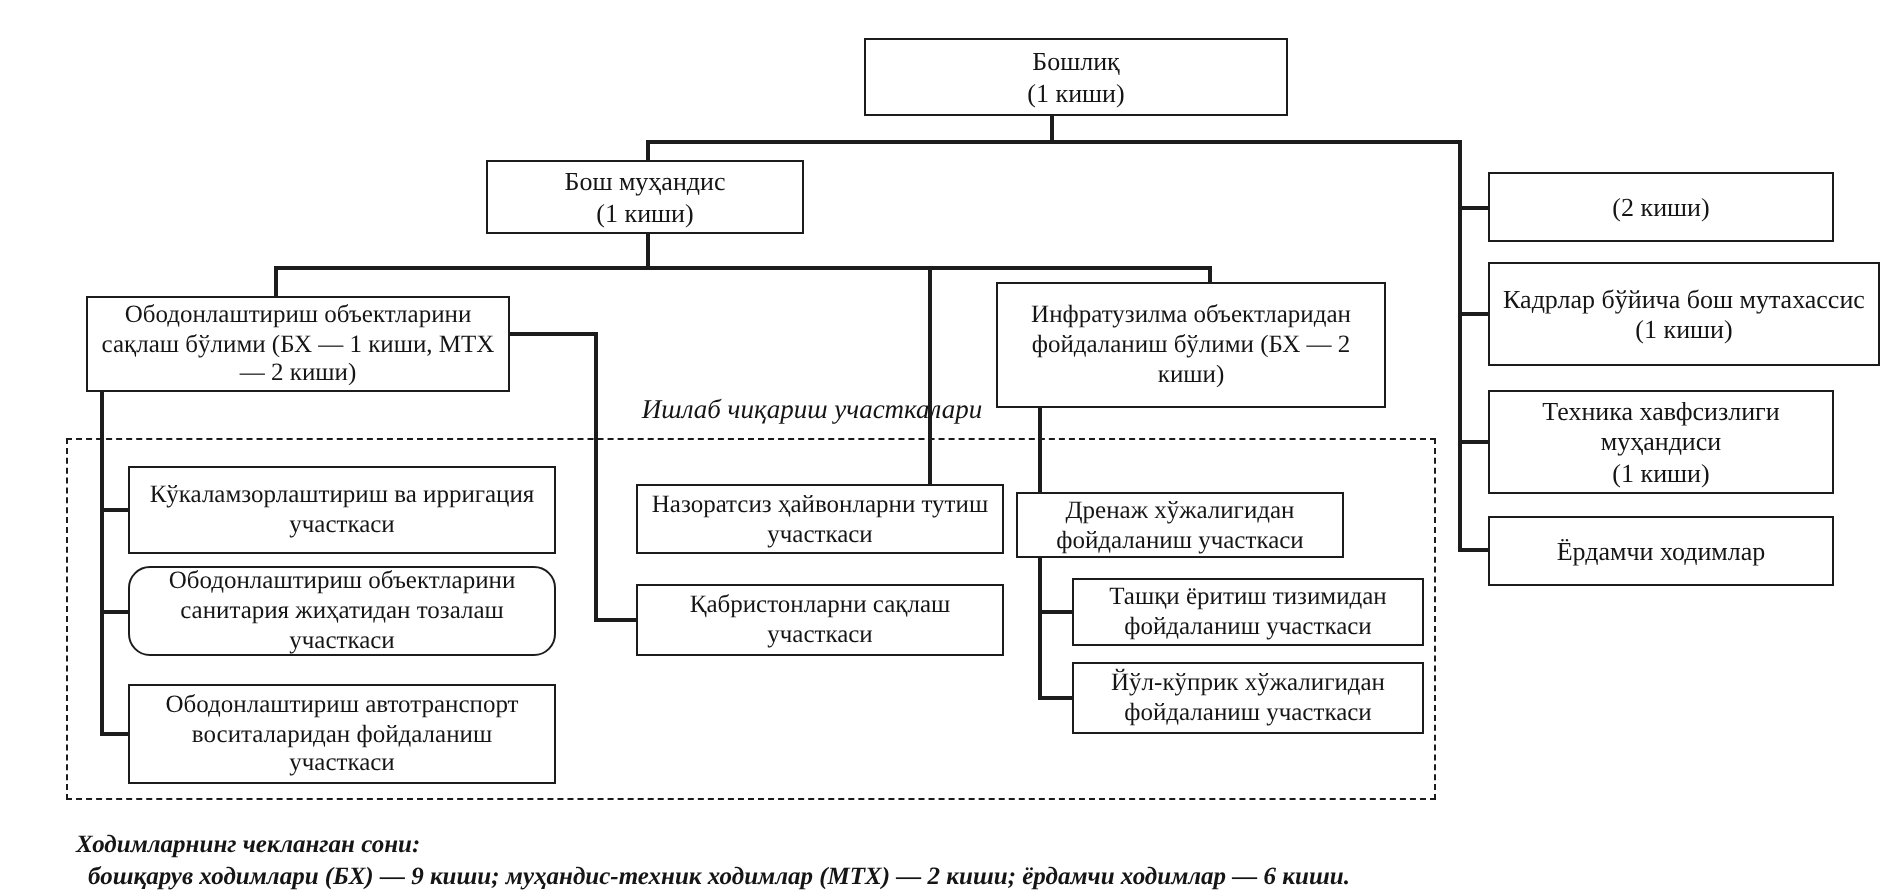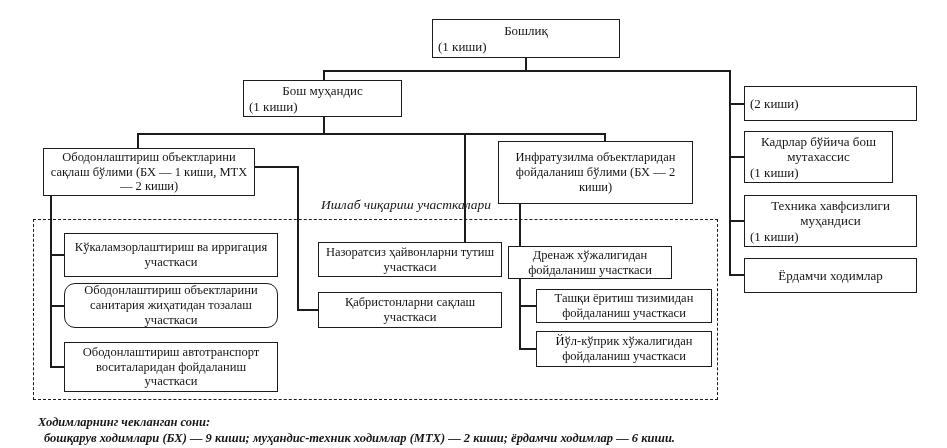--- a/index.html
+++ b/index.html
@@ -7,21 +7,21 @@
     position:relative; width:947px; height:448px; background:#ffffff;
     font-family:"Liberation Serif", serif; color:#151515; overflow:hidden;
   }
   .node {
     position:absolute; box-sizing:border-box; background:#ffffff;
     border:1.5px solid #1c1c1c; display:flex; flex-direction:column;
     justify-content:center; text-align:center; font-size:13px; line-height:1.17;
     padding:2px 5px;
   }
   .node .title { width:100%; }
-  .node .count { width:100%; text-align:left; padding-right:4px; }
+  .node .count { width:100%; text-align:center; padding-right:4px; }
   .node.small { font-size:12.5px; line-height:1.18; }
   .line { position:absolute; background:#1c1c1c; }
   .dashed-box { position:absolute; box-sizing:border-box; border:1.7px dashed #1c1c1c; background:transparent; }
   .section-label { position:absolute; font-style:italic; font-size:13.5px; text-align:center; }
   .footnote-line { position:absolute; font-style:italic; font-weight:bold; font-size:12.5px; white-space:nowrap; }
 </style>
 </head>
 <body>
 
 <div class="stage">
@@ -48,21 +48,21 @@
   <div class="line" style="left:297px; top:309px; width:22px;  height:1.5px;"></div>
   <div class="line" style="left:519px; top:189px; width:1.5px; height:160px;"></div>
   <div class="line" style="left:519px; top:262px; width:17px;  height:1.5px;"></div>
   <div class="line" style="left:519px; top:305px; width:17px;  height:1.5px;"></div>
   <div class="line" style="left:519px; top:348px; width:17px;  height:1.5px;"></div>
 
   <div class="dashed-box" style="left:33px; top:219px; width:685px; height:181px;"></div>
 
   <div class="section-label" style="left:298px; top:197px; width:216px;">Ишлаб чиқариш участкалари</div>
 
-  <div class="node" style="left:432px; top:19px; width:188px; height:39px;">
+  <div class="node" style="left:432px; top:19px; width:212px; height:39px;">
     <div class="title">Бошлиқ</div>
     <div class="count">(1 киши)</div>
   </div>
 
   <div class="node" style="left:243px; top:80px; width:159px; height:37px;">
     <div class="title">Бош муҳандис</div>
     <div class="count">(1 киши)</div>
   </div>
 
   <div class="node small" style="left:43px; top:148px; width:212px; height:48px;">
@@ -70,21 +70,21 @@
   </div>
 
   <div class="node small" style="left:498px; top:141px; width:195px; height:63px;">
     <div class="title">Инфратузилма объектларидан фойдаланиш бўлими (БХ — 2 киши)</div>
   </div>
 
   <div class="node" style="left:744px; top:86px; width:173px; height:35px;">
     <div class="count">(2 киши)</div>
   </div>
 
-  <div class="node" style="left:744px; top:131px; width:149px; height:52px;font-family:Liberation Serif, serif;">
+  <div class="node" style="left:744px; top:131px; width:196px; height:52px;font-family:Liberation Serif, serif;">
     <div class="title">Кадрлар бўйича бош мутахассис</div>
     <div class="count">(1 киши)</div>
   </div>
 
   <div class="node" style="left:744px; top:195px; width:173px; height:52px;">
     <div class="title">Техника хавфсизлиги муҳандиси</div>
     <div class="count">(1 киши)</div>
   </div>
 
   <div class="node" style="left:744px; top:258px; width:173px; height:35px;">

